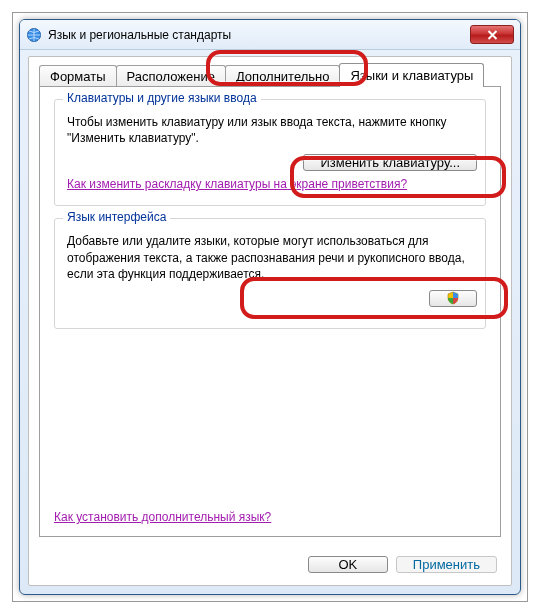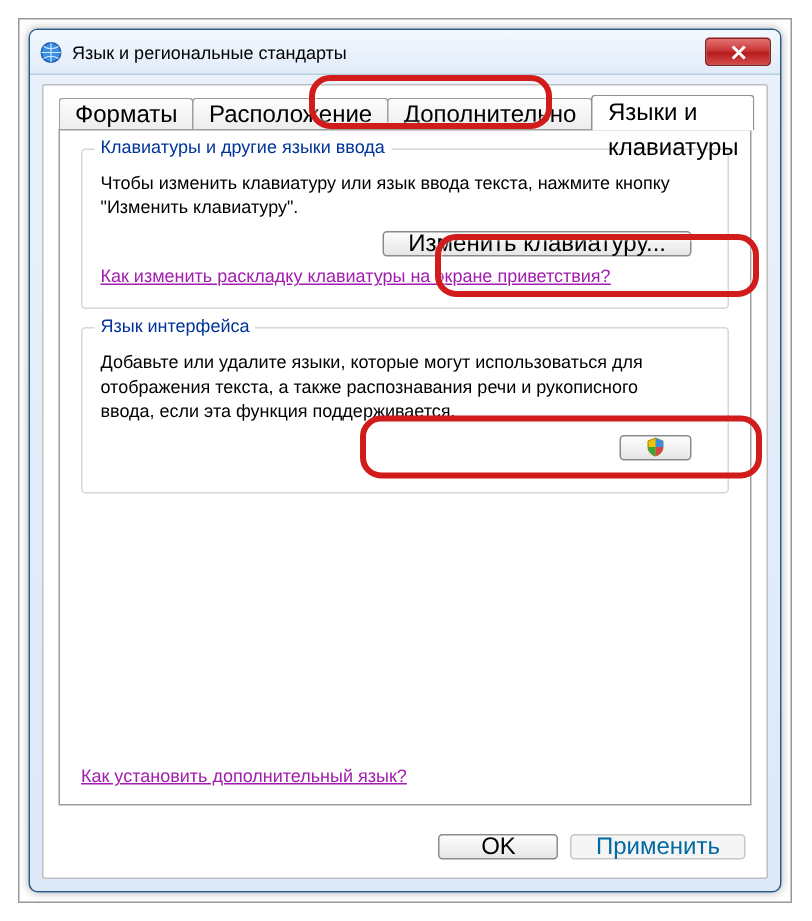--- a/index.html
+++ b/index.html
@@ -69,21 +69,21 @@
     align-items: flex-end;
   }
   .tab {
     height: 22px;
     padding: 0 10px;
     border: 1px solid #9e9e9e;
     border-bottom: none;
     border-top-left-radius: 3px;
     border-top-right-radius: 3px;
     background: linear-gradient(#fdfdfd, #ececec);
-    font-size: 16px;
+    font-size: 13px;
     line-height: 21px;
     margin-right: -1px;
     position: relative;
     z-index: 1;
   }
   .tab.active {
     background: #fff;
     height: 24px;
     line-height: 23px;
     z-index: 3;
@@ -93,21 +93,21 @@
     position: absolute;
     left: 10px; right: 10px; top: 29px; bottom: 48px;
     border: 1px solid #9e9e9e;
     background: #fff;
     padding: 12px 14px;
     z-index: 2;
   }
   .group {
     border: 1px solid #d6d6d6;
     border-radius: 3px;
-    padding: 10px 24px 14px 12px;
+    padding: 10px 8px 14px 12px;
     margin-bottom: 12px;
     position: relative;
   }
   .group-title {
     position: absolute;
     top: -9px; left: 8px;
     background: #fff;
     padding: 0 4px;
     color: #003399;
     font-size: 12px;
@@ -122,21 +122,21 @@
     cursor: pointer;
     display: inline-block;
   }
   .btn {
     height: 17px;
     padding: 0 16px;
     border: 1px solid #8a8a8a;
     border-radius: 3px;
     background: linear-gradient(#fdfdfd, #e6e6e6);
     font-family: inherit;
-    font-size: 16px;
+    font-size: 13px;
     cursor: pointer;
     display: inline-flex;
     align-items: center;
     gap: 6px;
   }
   .btn:disabled {
     color: #0369a1;
     border-color: #c7c7c7;
     background: #f5f5f5;
     cursor: default;

